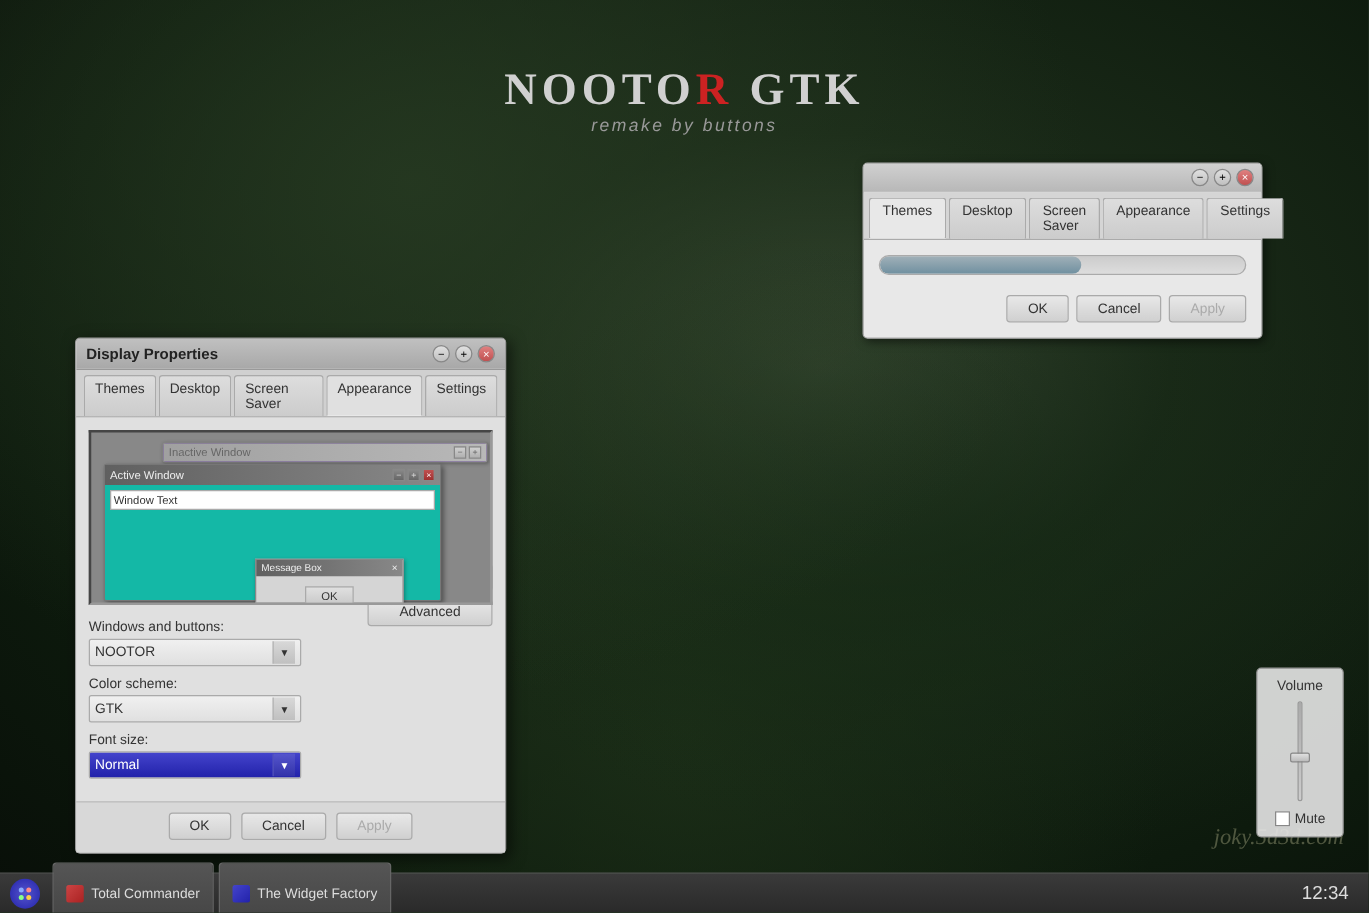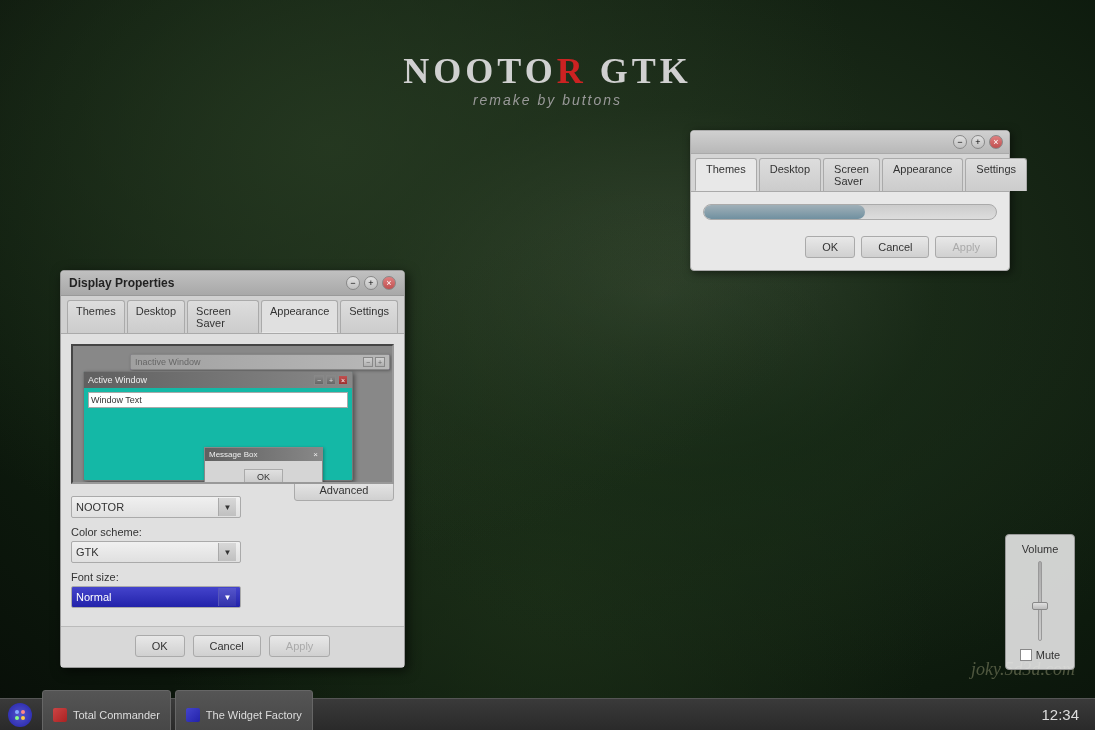--- a/index.html
+++ b/index.html
@@ -591,20 +591,21 @@
       </div>
     </div>
 
     <div class="clearfix">
       <div class="right-buttons">
         <button class="side-btn">Effects...</button>
         <button class="side-btn">Advanced</button>
       </div>
 
       <div class="form-row">
+        <div class="form-label">Windows and buttons:</div>
         <div class="form-select">
           <span>NOOTOR</span>
           <div class="select-arrow">▼</div>
         </div>
       </div>
 
       <div class="form-row">
         <div class="form-label">Color scheme:</div>
         <div class="form-select">
           <span>GTK</span>

